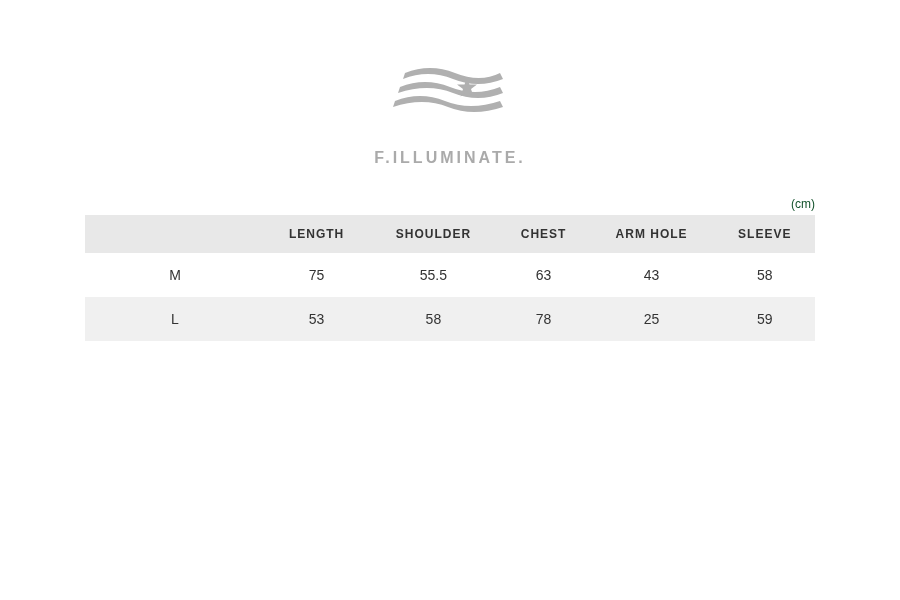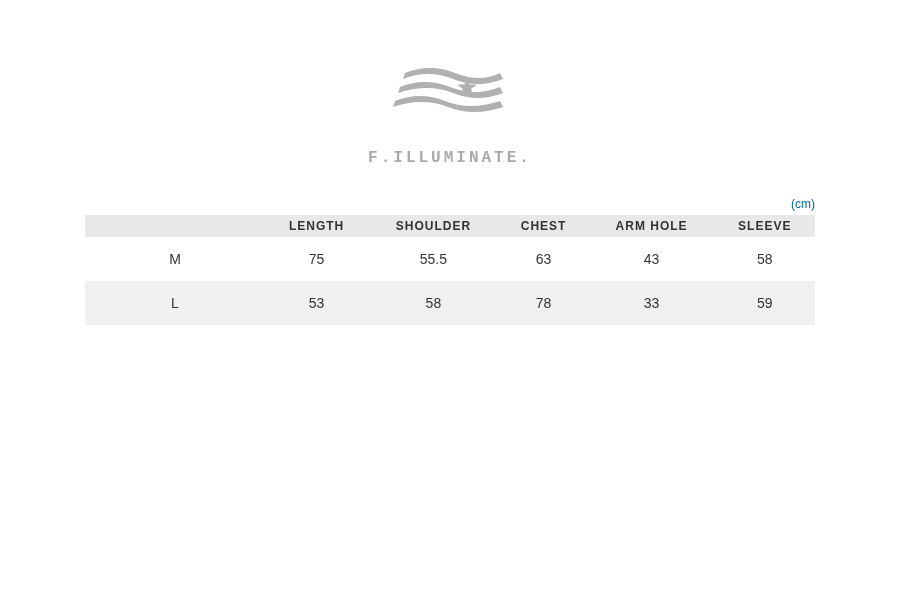--- a/index.html
+++ b/index.html
@@ -32,44 +32,43 @@
       width: 130px;
       height: 90px;
     }
 
     .brand-name {
       font-size: 16px;
       font-weight: 600;
       letter-spacing: 3px;
       color: #aaaaaa;
       margin-top: 4px;
-      font-family: Liberation Mono, monospace;
     }
 
     .unit-label {
       width: 730px;
       text-align: right;
       font-size: 12px;
-      color: #0369a1;
+      color: #14532d;
       margin-bottom: 4px;
     }
 
     .size-table {
       width: 730px;
       border-collapse: collapse;
       font-size: 13px;
       color: #333;
     }
 
     .size-table thead tr {
       background-color: #e8e8e8;
     }
 
     .size-table thead th {
-      padding: 4px 10px;
+      padding: 12px 10px;
       font-weight: 600;
       letter-spacing: 1px;
       text-align: center;
       font-size: 12px;
       color: #333;
     }
 
     .size-table thead th:first-child {
       width: 180px;
     }
@@ -136,17 +135,17 @@
       <td>55.5</td>
       <td>63</td>
       <td>43</td>
       <td>58</td>
     </tr>
       <tr>
       <td>L</td>
       <td>53</td>
       <td>58</td>
       <td>78</td>
-      <td>33</td>
+      <td>25</td>
       <td>59</td>
     </tr>
     </tbody>
 </table>
 
 </body></html>

